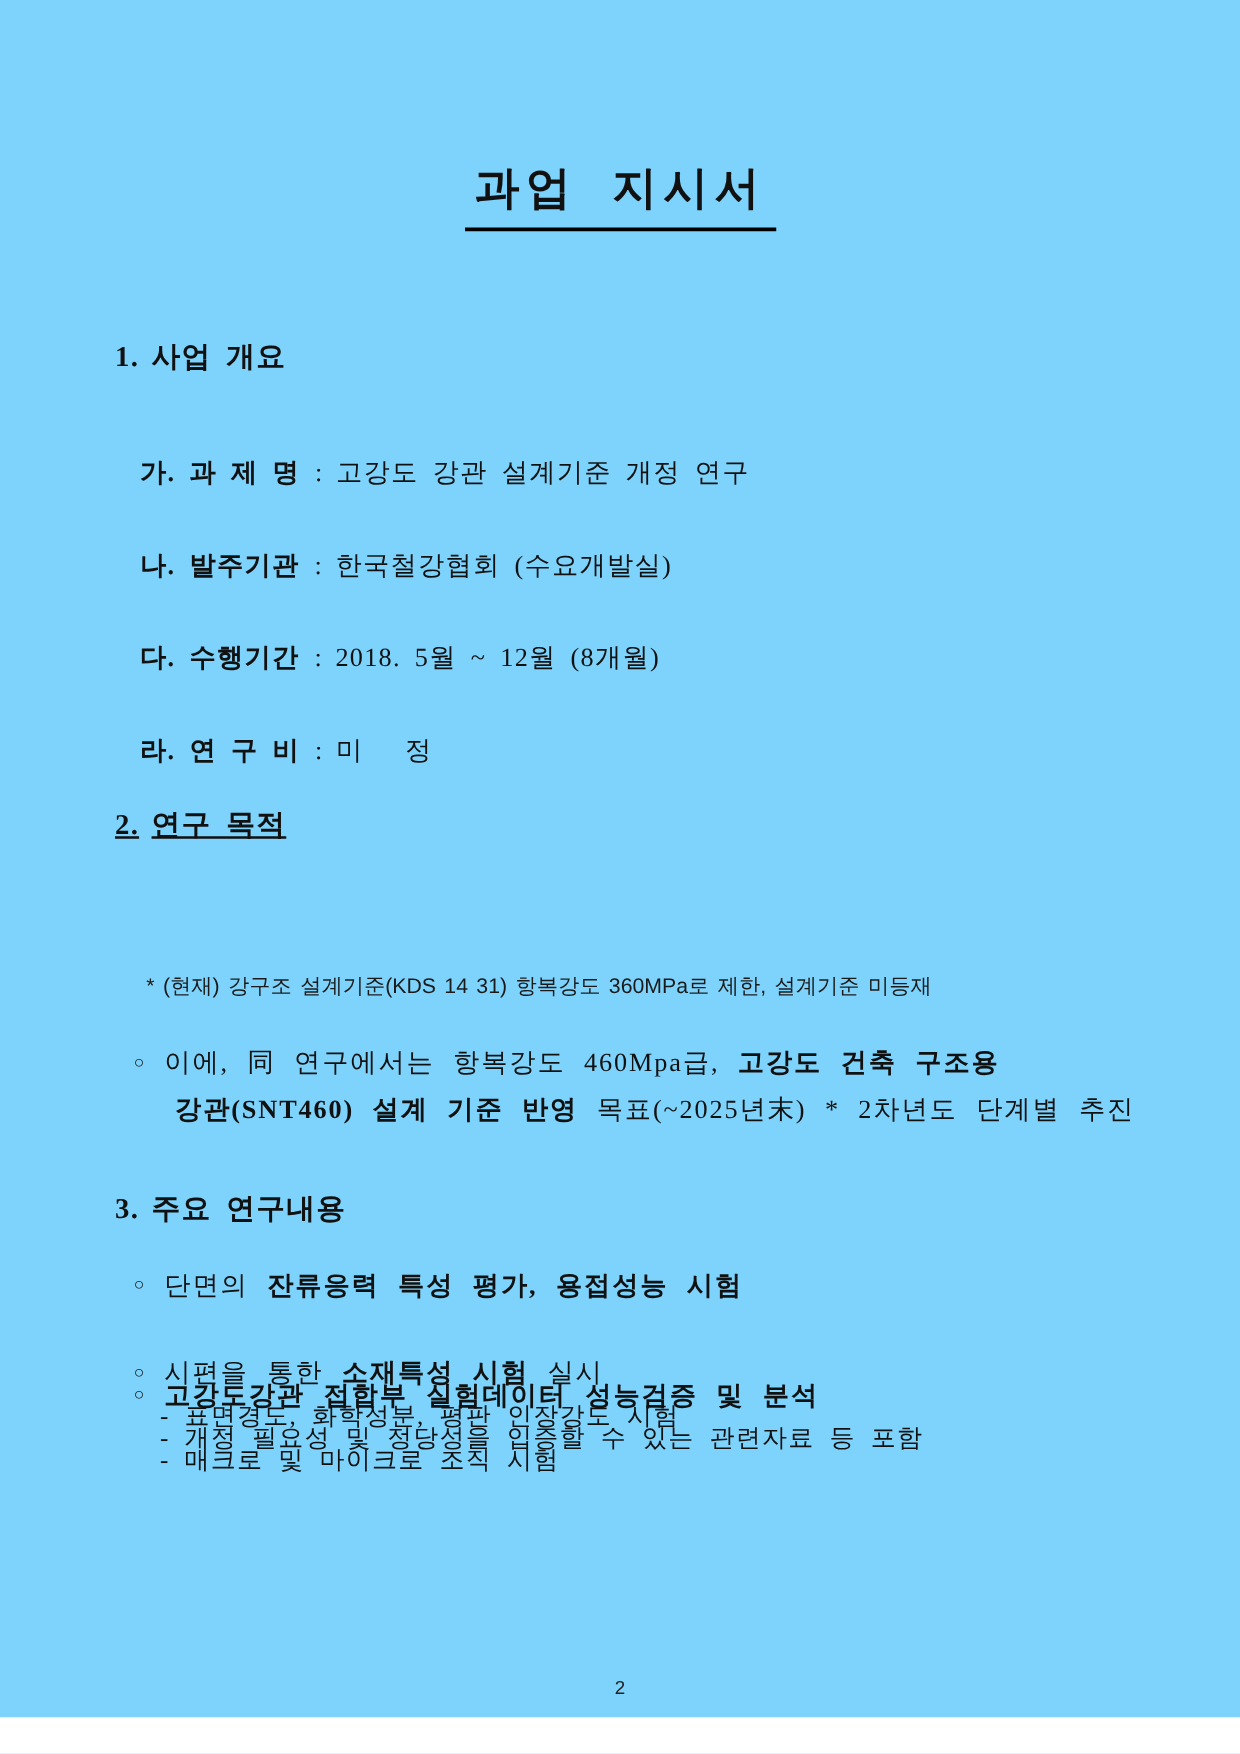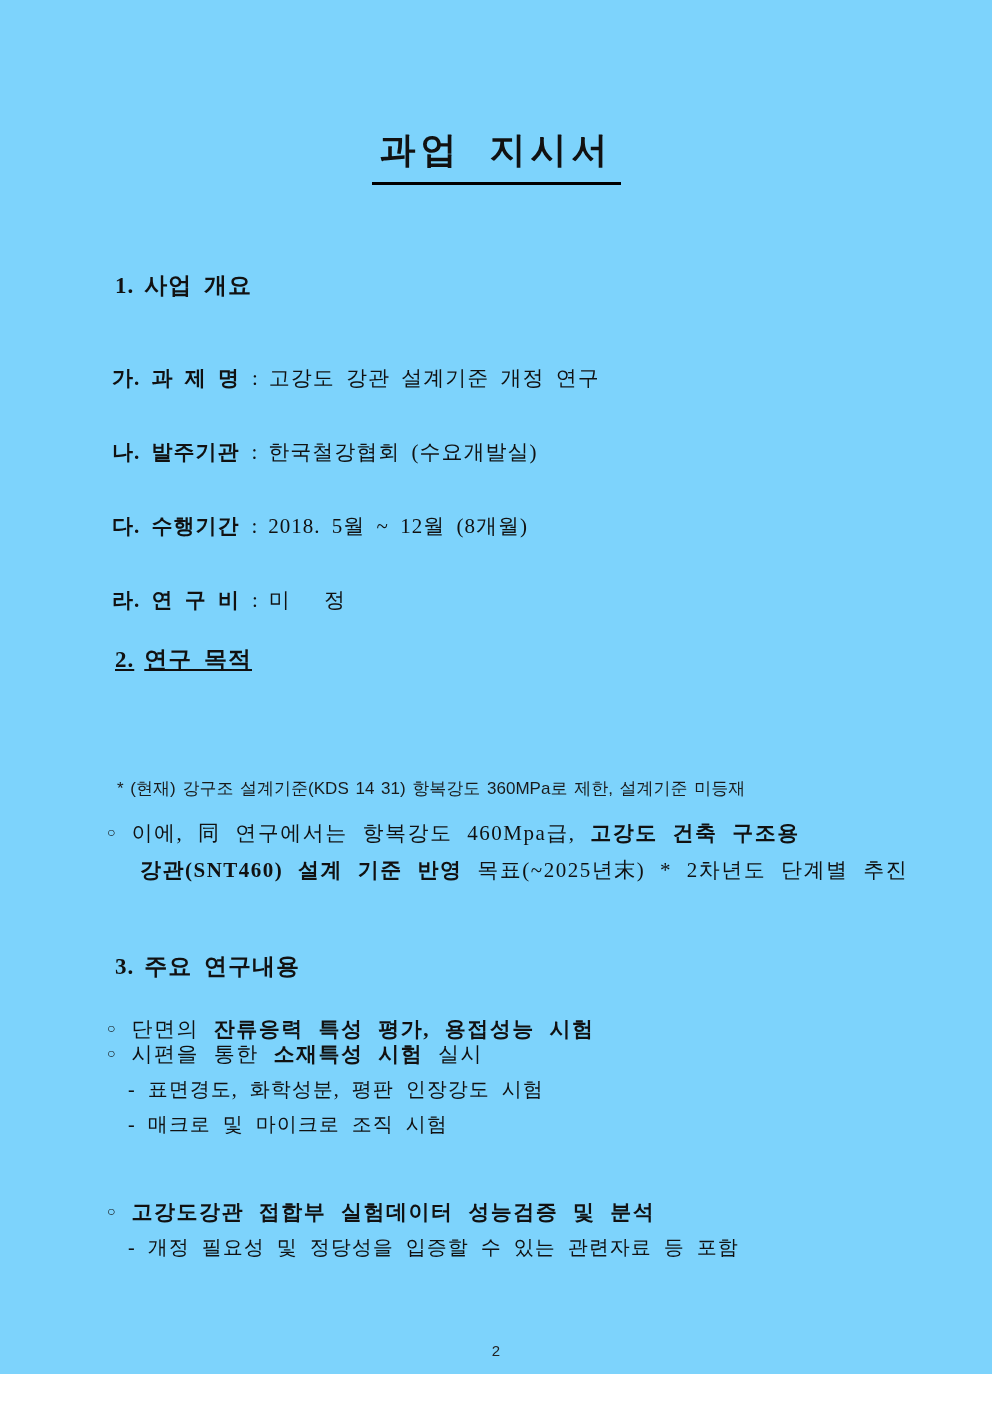--- a/index.html
+++ b/index.html
@@ -37,21 +37,20 @@
     border-bottom: 3px solid #000000;
     padding: 0 8px 7px 8px;
   }
   
   .sec-h {
     left: 92px;
     font-size: 23px;
     font-weight: 700;
     letter-spacing: 1px;
     word-spacing: 5px;
-    margin-left: 23px;
   }
   .sec-num { margin-right: 10px; }
   
   .item {
     left: 112px;
     font-size: 21px;
     letter-spacing: 1px;
     word-spacing: 5px;
     margin-top: 19px;
   }
@@ -127,39 +126,39 @@
   <div class="abs item" style="top:567px;">
     <span class="item-label">라. 연 구 비</span><span class="item-colon">:</span><span>미　 정</span>
   </div>
 
   <div class="abs sec-h" style="top:644px;text-decoration:underline;">
     <span class="sec-num">2.</span><span>연구 목적</span>
   </div>
 
   <div class="abs note" style="top:777px;">* (현재) 강구조 설계기준(KDS 14 31) 항복강도 360MPa로 제한, 설계기준 미등재</div>
 
-  <div class="abs bullet" style="top:814px;">
+  <div class="abs bullet" style="top:832px;">
     <span class="mk">○</span><span>이에, 同 연구에서는 항복강도 460Mpa급,</span> <span class="b">고강도 건축 구조용</span><br>
     <span class="b">강관(SNT460) 설계 기준 반영</span> <span>목표(~2025년末) * 2차년도 단계별 추진</span>
   </div>
 
   <div class="abs sec-h" style="top:951px;">
     <span class="sec-num">3.</span><span>주요 연구내용</span>
   </div>
 
   <div class="abs bullet bullet3" style="top:1011px;">
     <span class="mk">○</span><span>단면의</span> <span class="b">잔류응력 특성 평가, 용접성능 시험</span>
   </div>
 
-  <div class="abs bullet bullet3" style="top:1036px;">
+  <div class="abs bullet bullet3" style="top:1081px;">
     <span class="mk">○</span><span>시편을 통한</span> <span class="b">소재특성 시험</span> <span>실시</span>
     <div class="sub">- 표면경도, 화학성분, 평판 인장강도 시험</div>
     <div class="sub">- 매크로 및 마이크로 조직 시험</div>
   </div>
 
-  <div class="abs bullet bullet3" style="top:1194px;">
+  <div class="abs bullet bullet3" style="top:1099px;">
     <span class="mk">○</span><span class="b">고강도강관 접합부 실험데이터 성능검증 및 분석</span>
     <div class="sub">- 개정 필요성 및 정당성을 입증할 수 있는 관련자료 등 포함</div>
   </div>
 
   <div class="abs page-num">2</div>
 
 </div>
 
 </body></html>

